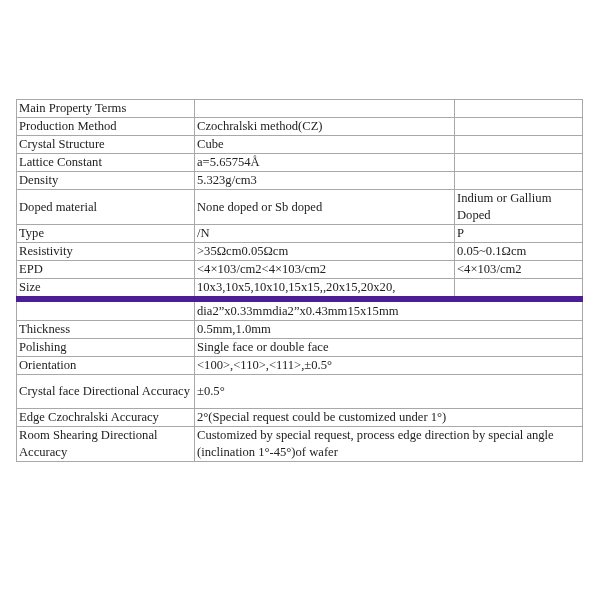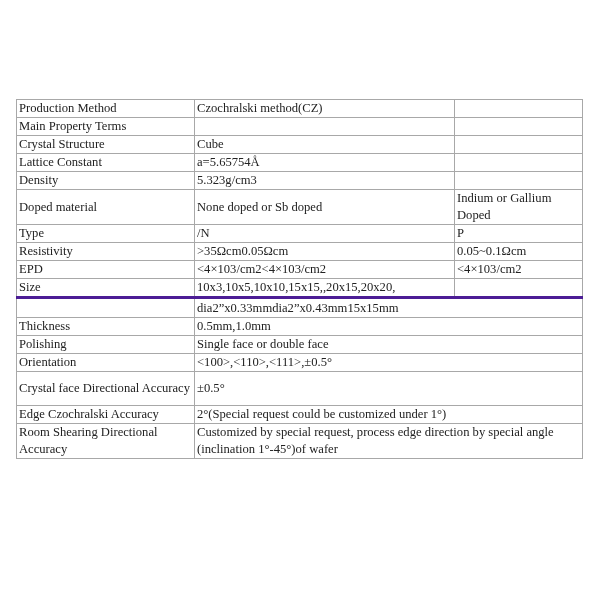--- a/index.html
+++ b/index.html
@@ -31,40 +31,40 @@
   table.spec td {
     border: 1px solid #a8a8a8;
     padding: 0 1px 0 2px;
     vertical-align: middle;
     white-space: nowrap;
     overflow: hidden;
     height: 17px;
   }
   table.spec td.wrap { white-space: normal; }
   table.spec tr.tall td { height: 33px; }
-  table.spec tr.dia td { height: 18px; border-top: 3px solid #4c1d95; margin-left: 36px; }
+  table.spec tr.dia td { height: 18px; border-top: 6px solid #4c1d95; margin-left: 36px; }
 </style>
 </head>
 <body>
 
 <table class="spec">
   <colgroup>
       <col class="c1">
       <col class="c2">
       <col class="c3">
     </colgroup>
   <tbody>
     <tr>
-      <td>Production Method</td>
-      <td>Czochralski method(CZ)</td>
+      <td>Main Property Terms</td>
+      <td></td>
       <td></td>
     </tr>
     <tr>
-      <td>Main Property Terms</td>
-      <td></td>
+      <td>Production Method</td>
+      <td>Czochralski method(CZ)</td>
       <td></td>
     </tr>
     <tr>
       <td>Crystal Structure</td>
       <td>Cube</td>
       <td></td>
     </tr>
     <tr>
       <td>Lattice Constant</td>
       <td>a=5.65754Å</td>

